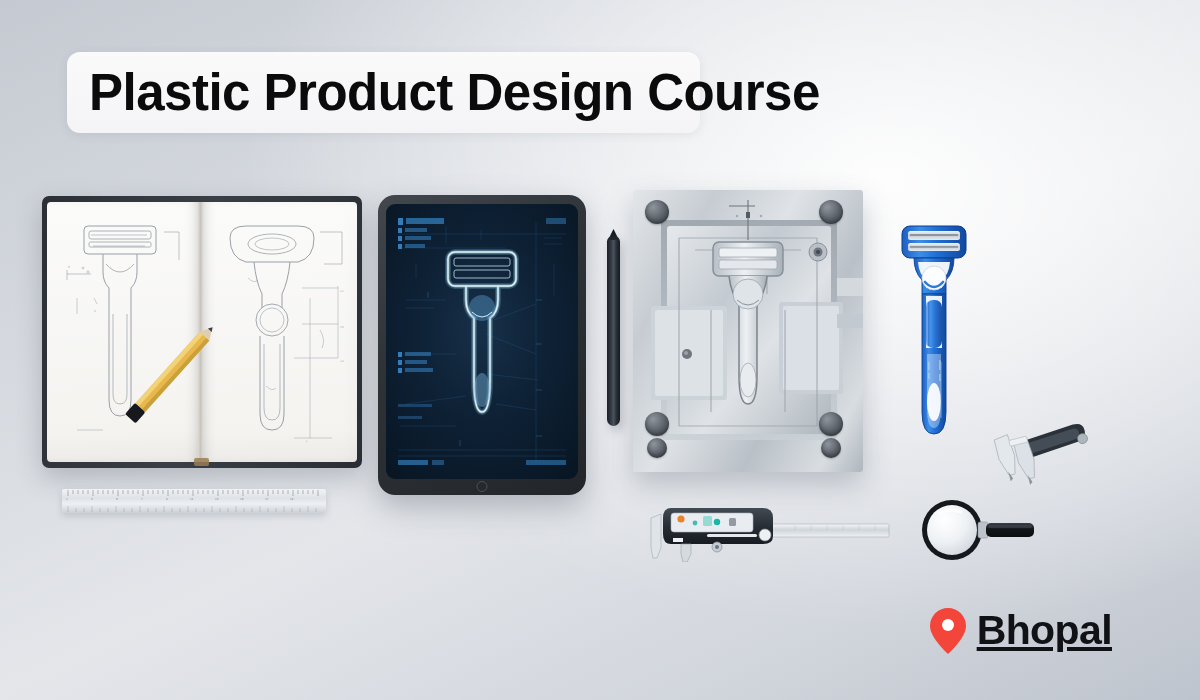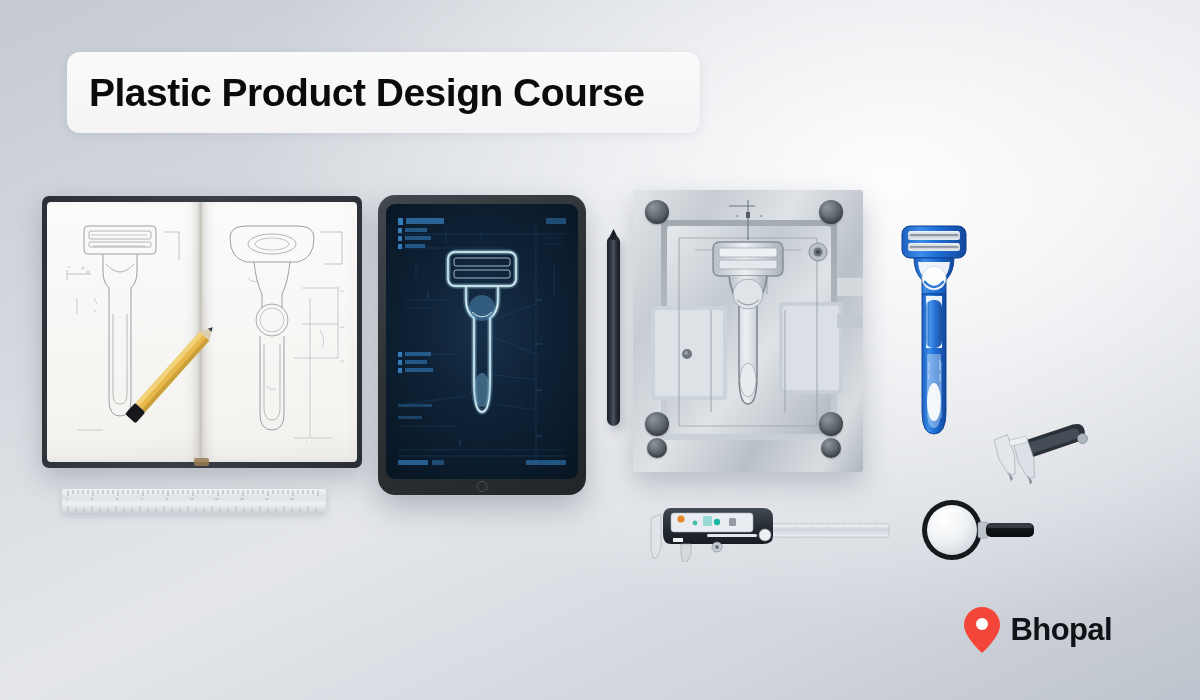--- a/index.html
+++ b/index.html
@@ -21,33 +21,33 @@
   #title-pill {
     position: absolute; left: 67px; top: 52px;
     width: 633px; height: 81px;
     background: linear-gradient(180deg,#fafafb 0%, #f4f4f6 100%);
     border-radius: 13px;
     box-shadow: 0 2px 10px rgba(70,80,95,0.10);
     display: flex; align-items: center;
   }
   #title-text {
     margin-left: 22px;
-    font-size: 39px; font-weight: bold; color: #0b0b0c;
+    font-size: 51px; font-weight: bold; color: #0b0b0c;
     letter-spacing: -0.5px; white-space: nowrap;
   }
   
   #site-url {
     position: absolute; left: 68px; top: 617px;
     font-size: 29px; font-weight: bold; color: #16181c; letter-spacing: -0.2px;
   }
   #location-badge {
     position: absolute; right: 88px; top: 607px;
     display: flex; align-items: center; gap: 11px;
   }
-  #location-name { font-size: 31px; font-weight: bold; color: #111216; letter-spacing: -0.6px; }
+  #location-name { font-size: 41px; font-weight: bold; color: #111216; letter-spacing: -0.6px; text-decoration: underline; }
   
   .obj { position: absolute; }
   .shadow-soft { box-shadow: 0 8px 22px rgba(90,100,115,0.22); }
 
   
   #sketchbook { left: 42px; top: 196px; width: 320px; height: 272px; }
   .book-cover {
     position:absolute; inset:0; border-radius: 7px;
     background: linear-gradient(100deg,#2c3036 0%, #3a3f47 48%, #2a2e34 100%);
     box-shadow: 0 10px 26px rgba(75,85,100,0.30);

